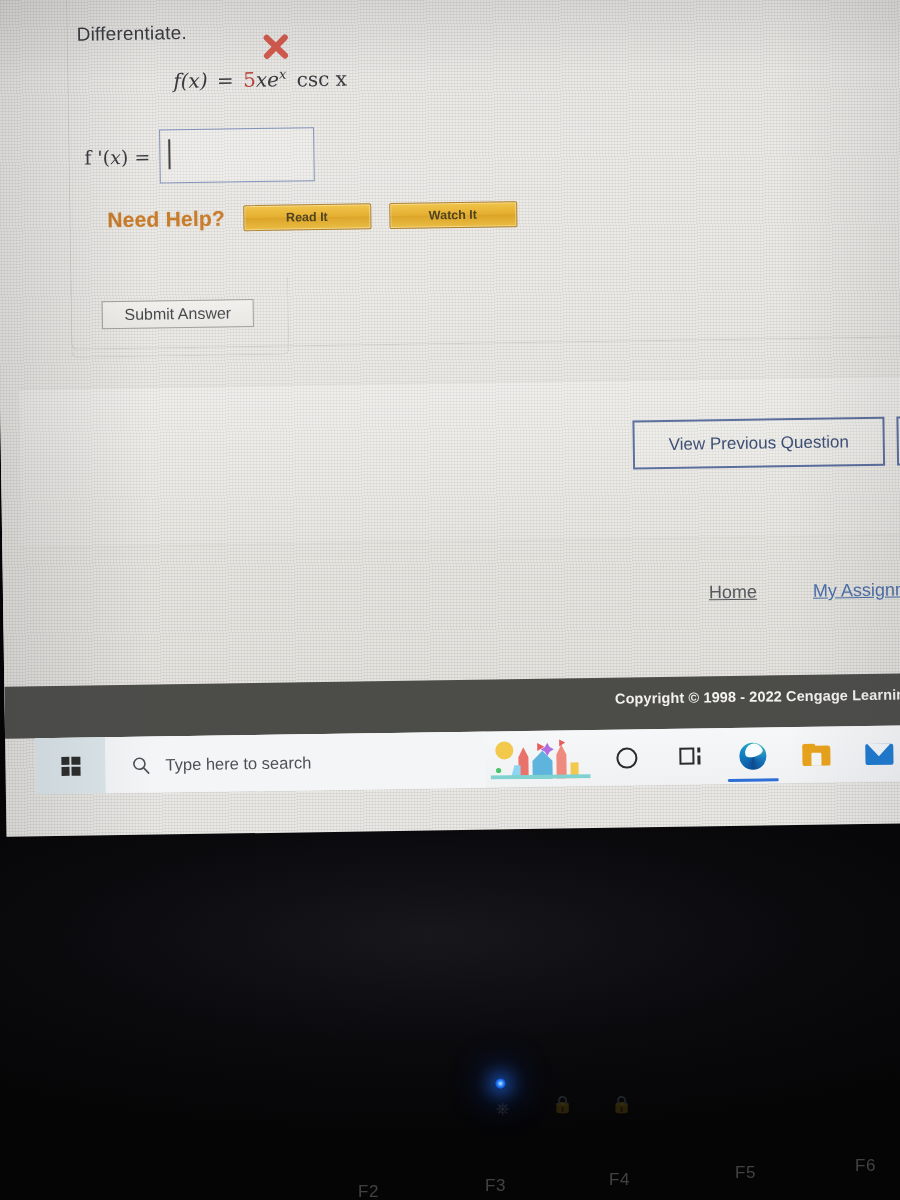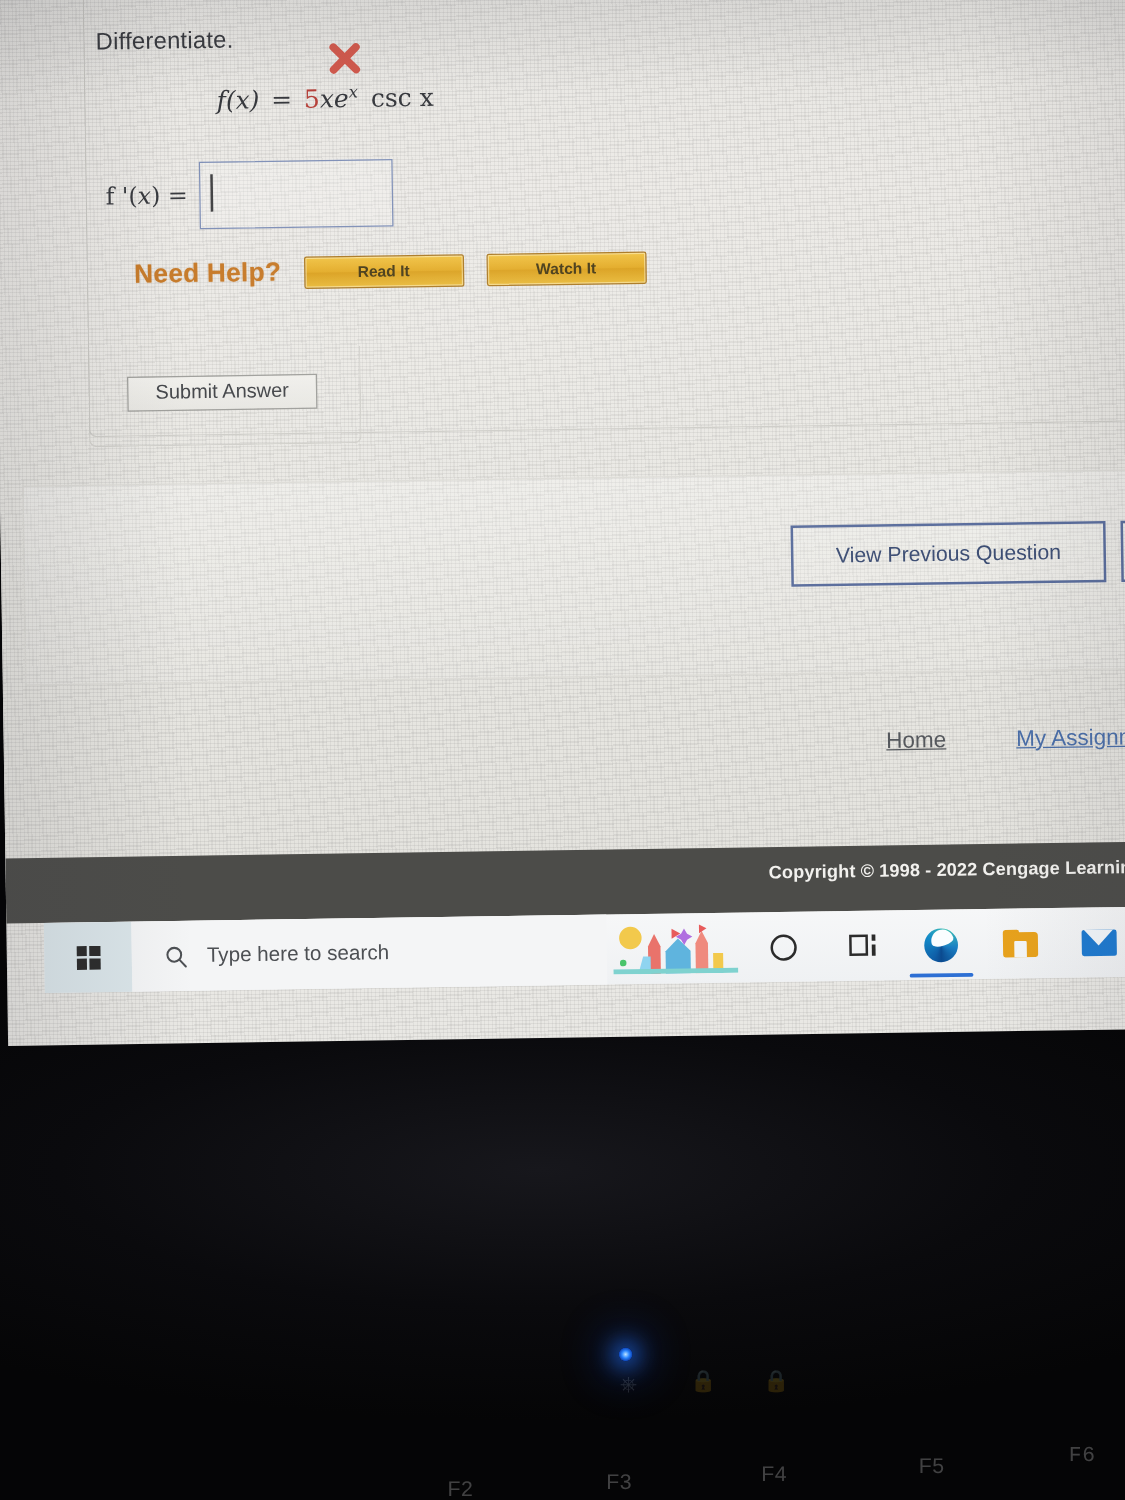--- a/index.html
+++ b/index.html
@@ -308,21 +308,21 @@
 
   <div id="power-led"></div>
   <div class="glyph-dim" style="left:496px; top:1098px;">⎈</div>
   <div class="glyph-dim" style="left:552px; top:1094px;">🔒</div>
   <div class="glyph-dim" style="left:611px; top:1094px;">🔒</div>
 
   <div class="fkey" style="left:358px; top:1182px;">F2</div>
   <div class="fkey" style="left:485px; top:1176px;">F3</div>
   <div class="fkey" style="left:609px; top:1170px;">F4</div>
   <div class="fkey" style="left:735px; top:1163px;">F5</div>
-  <div class="fkey" style="left:855px; top:1156px;font-family:Liberation Mono, monospace;">F6</div>
+  <div class="fkey" style="left:855px; top:1156px;">F6</div>
 
   <div id="screen">
 
     <div class="page-surface"></div>
 
     <div id="question-panel"></div>
     <div id="question-panel-inner"></div>
 
     <div class="prompt">Differentiate.</div>
 

